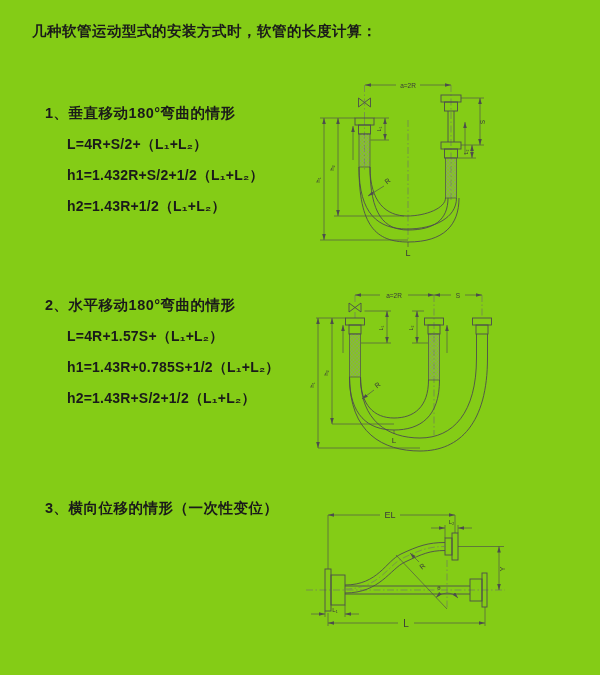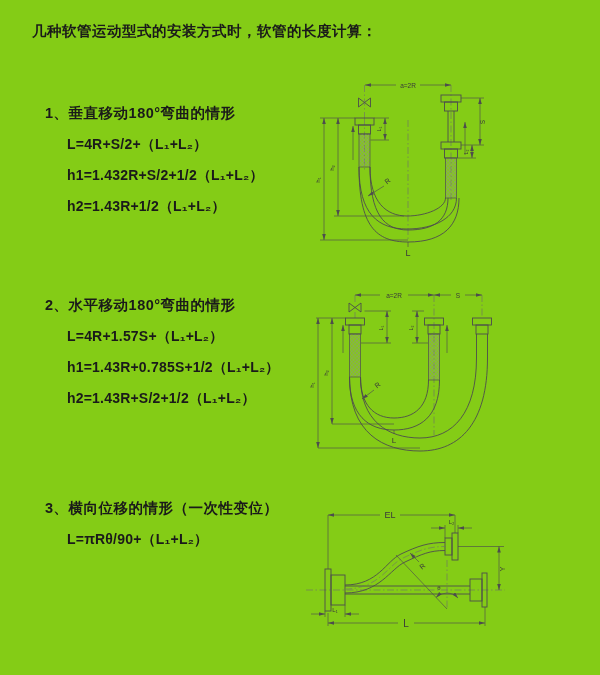--- a/index.html
+++ b/index.html
@@ -42,21 +42,20 @@
 
   <div class="section" style="top:296px;">
     <div class="heading">2、水平移动180°弯曲的情形</div>
     <div class="formula">L=4R+1.57S+（L₁+L₂）</div>
     <div class="formula">h1=1.43R+0.785S+1/2（L₁+L₂）</div>
     <div class="formula">h2=1.43R+S/2+1/2（L₁+L₂）</div>
   </div>
 
   <div class="section" style="top:499px;">
     <div class="heading">3、横向位移的情形（一次性变位）</div>
-    <div class="formula">L=πRθ/90+（L₁+L₂）</div>
   </div>
 
   <svg class="dwg" style="left:308px;top:70px;" width="285" height="195" viewBox="0 0 285 195">
     <defs>
       <marker id="arA" markerWidth="7" markerHeight="5" refX="6" refY="1.8" orient="auto-start-reverse" markerUnits="userSpaceOnUse">
         <path d="M0,0 L6,1.8 L0,3.6 Z" fill="#4d4d4d"></path>
       </marker>
       <pattern id="htA" patternUnits="userSpaceOnUse" width="3.5" height="3.5">
         <path d="M0,3.5 L3.5,0 M0,0 L3.5,3.5" stroke="#8c8c8c" stroke-width="0.5"></path>
       </pattern>

